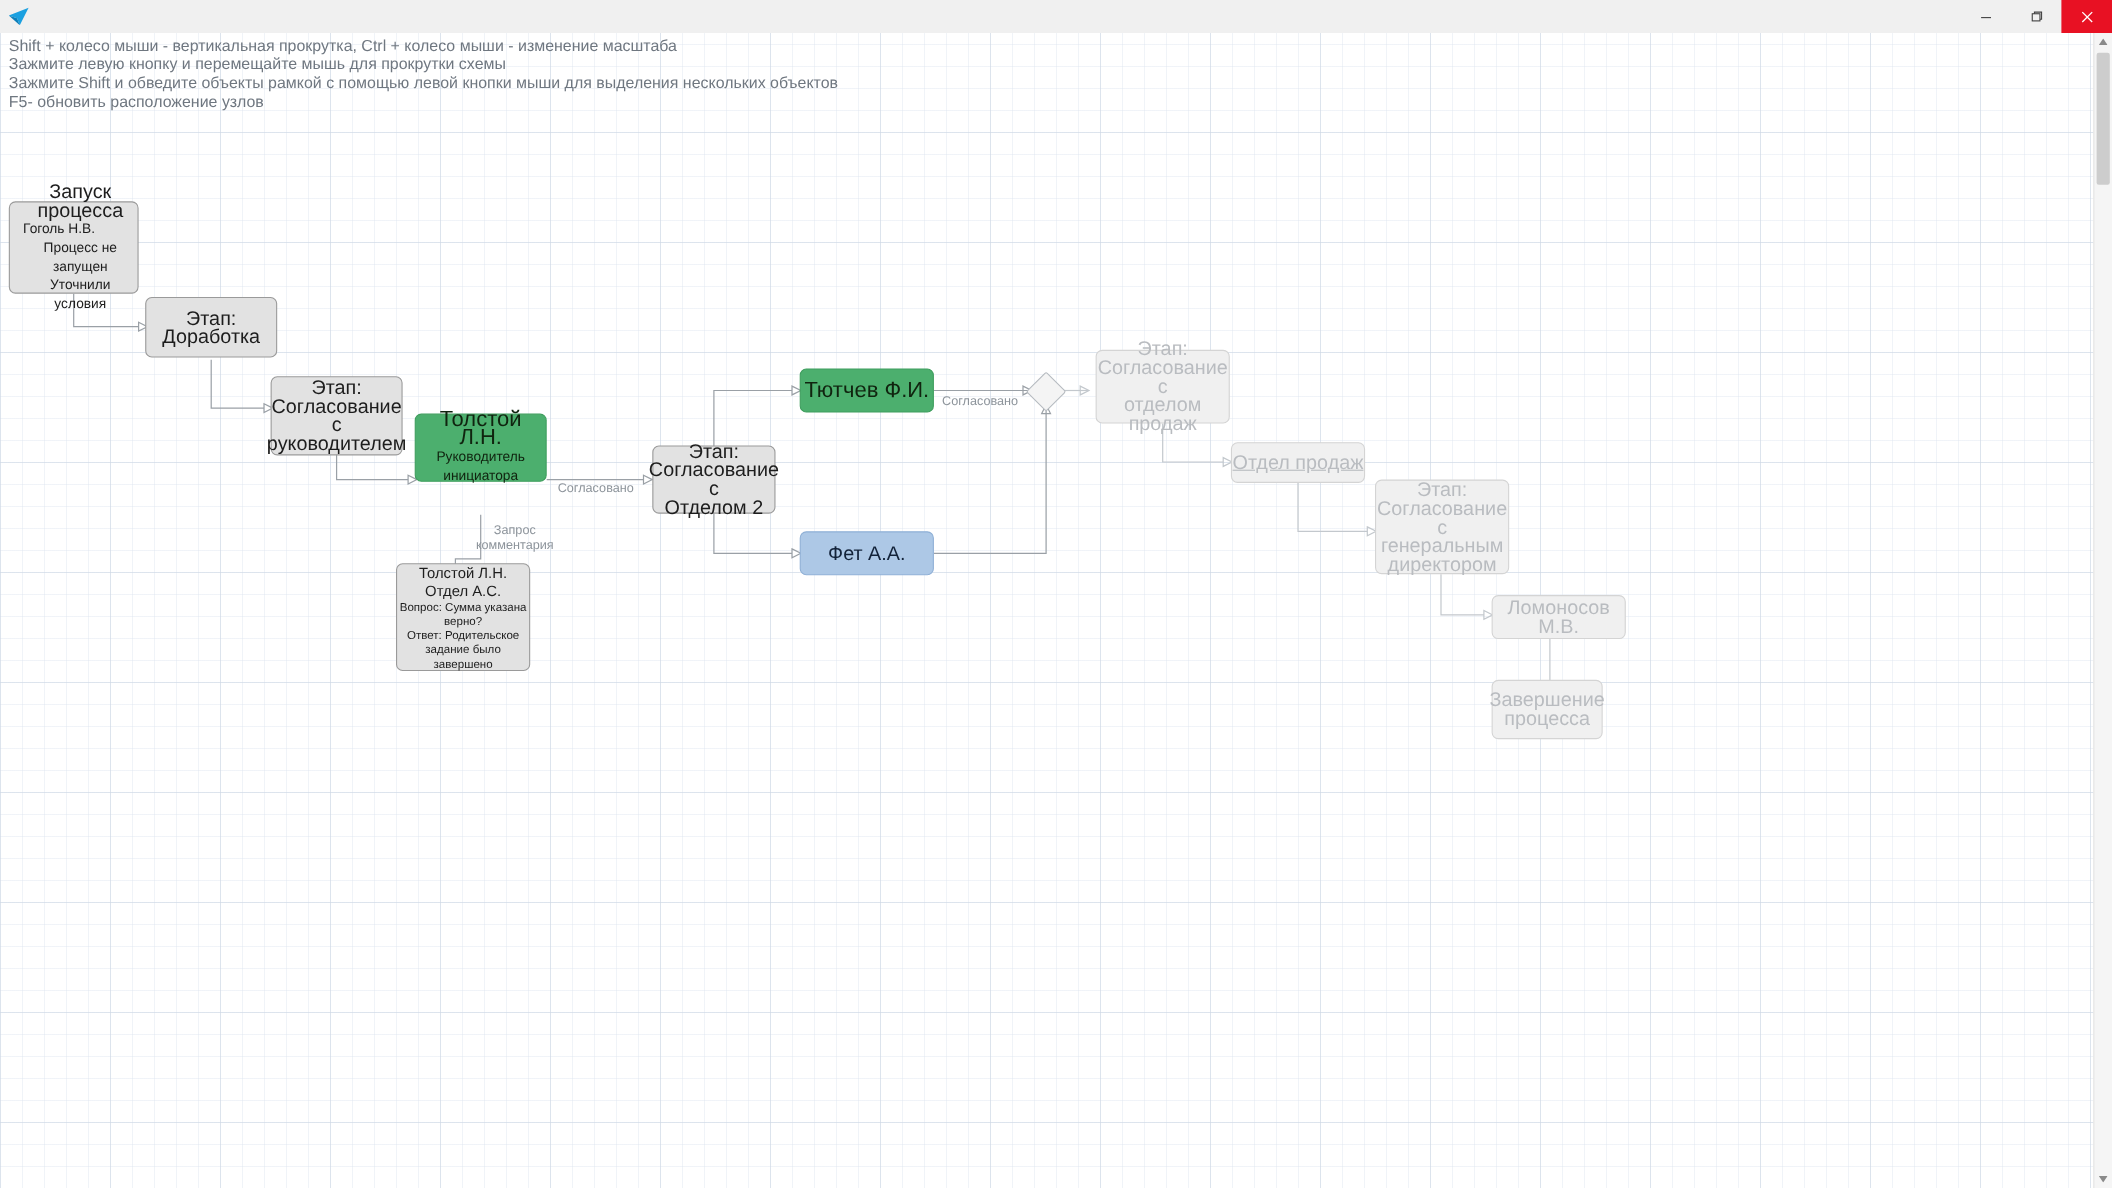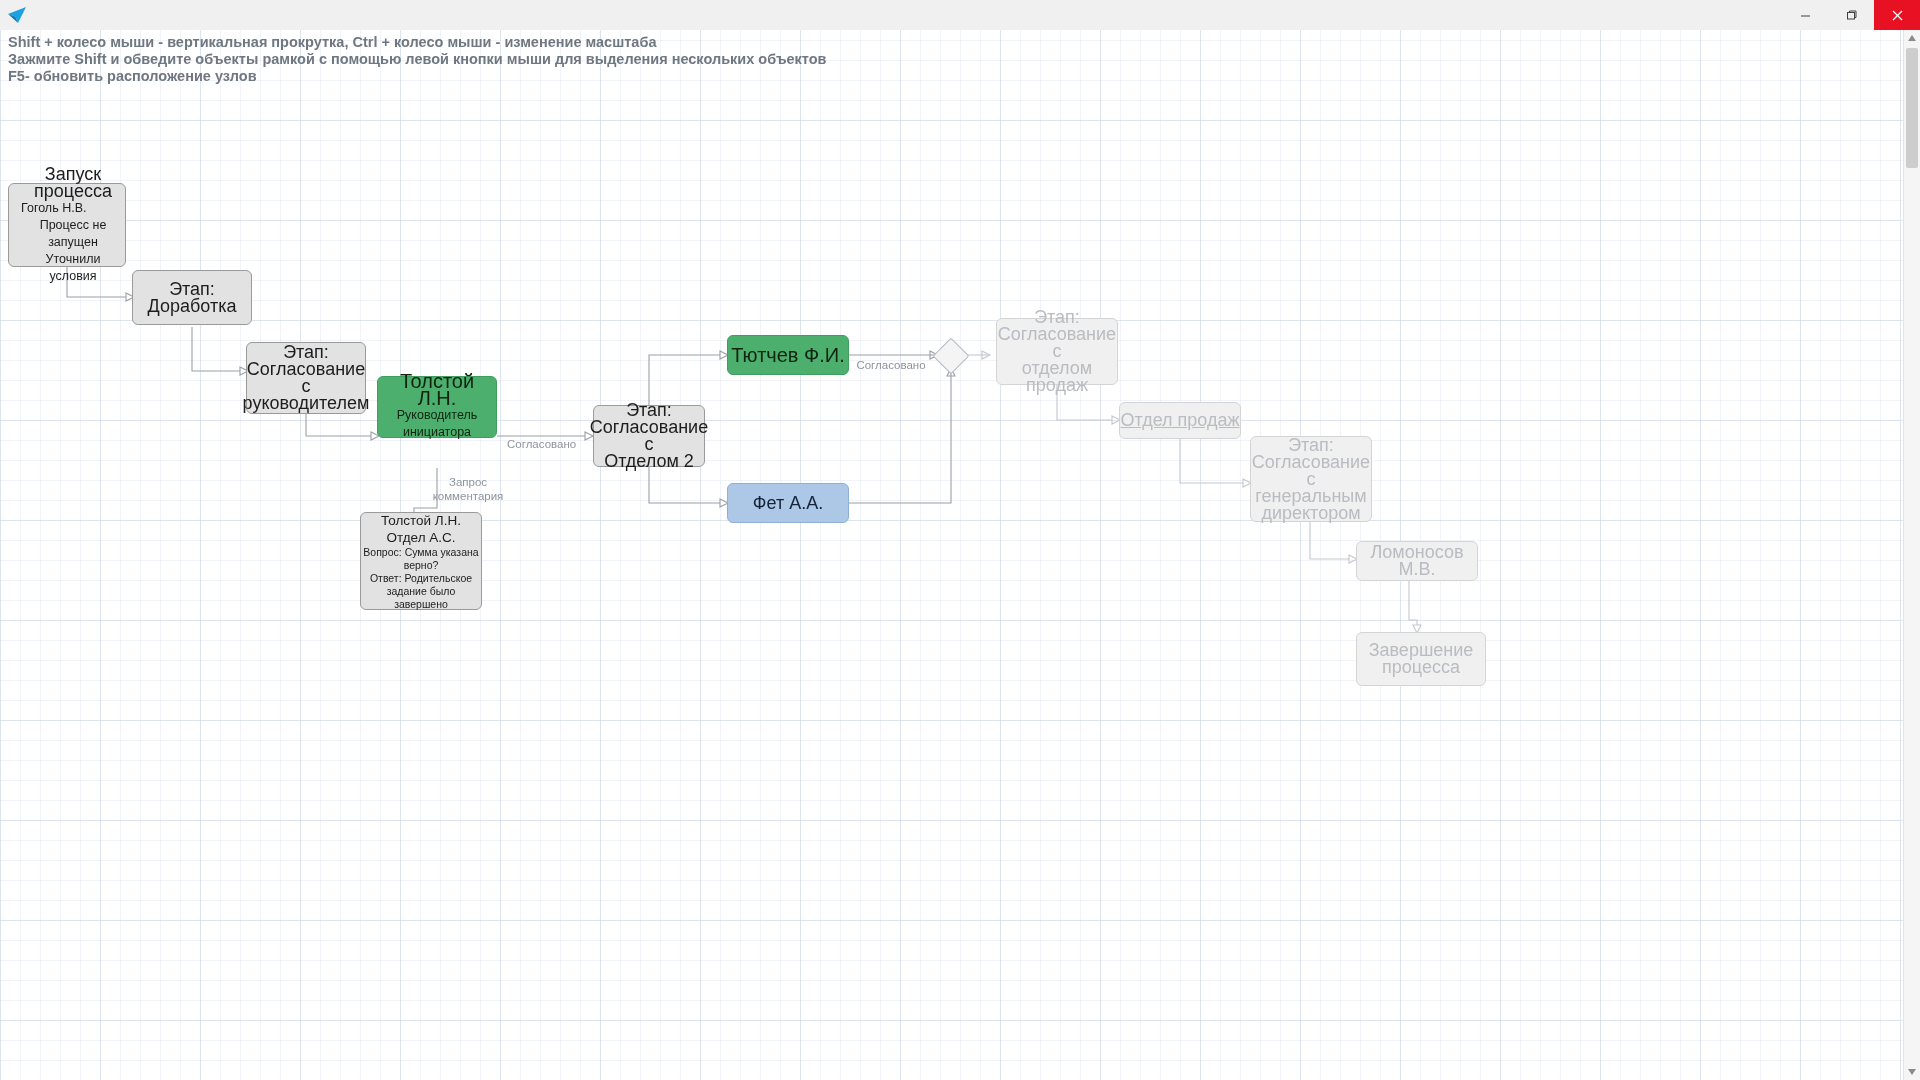--- a/index.html
+++ b/index.html
@@ -38,21 +38,21 @@
       linear-gradient(to bottom, rgba(222,230,240,0.45) 1px, transparent 1px);
     background-size:100px 100px,100px 100px,20px 20px,20px 20px;
     background-position:0 -10px,0 -10px,0 -10px,0 -10px;
     overflow:hidden;
   }
 
   
   .help{
     position:absolute;left:8px;top:4px;
     color:#6f7780;font-size:14.5px;line-height:16.6px;
-    white-space:nowrap;user-select:none;font-weight:bold;
+    white-space:nowrap;user-select:none;
   }
   .help div{margin-bottom:0.5px;}
 
   
   .edges{position:absolute;left:0;top:0;width:1904px;height:1050px;pointer-events:none;}
   .edges path{fill:none;stroke:#9aa0a6;stroke-width:1.1;}
   .edges path.dim{stroke:#c3c8cd;}
   .edges polygon{fill:none;stroke:#9aa0a6;stroke-width:1.1;}
   .edges polygon.dim{stroke:#c3c8cd;}
 
@@ -129,20 +129,21 @@
         <line x1="1" y1="1" x2="10" y2="10" stroke="#fff" stroke-width="1.2"></line>
         <line x1="10" y1="1" x2="1" y2="10" stroke="#fff" stroke-width="1.2"></line>
       </svg>
     </div>
   </div>
 
   <div class="canvas">
 
     <div class="help">
       <div>Shift + колесо мыши - вертикальная прокрутка, Ctrl + колесо мыши - изменение масштаба</div>
+      <div>Зажмите левую кнопку и перемещайте мышь для прокрутки схемы</div>
       <div>Зажмите Shift и обведите объекты рамкой с помощью левой кнопки мыши для выделения нескольких объектов</div>
       <div>F5- обновить расположение узлов</div>
     </div>
 
     <svg class="edges">
 
       <path d="M67 237 V 267 H 126"></path>
       <polygon points="126,263 134,267 126,271"></polygon>
 
       <path d="M192 297 V 341 H 240"></path>
@@ -248,21 +249,21 @@
       <div class="t-main">Этап:</div>
       <div class="t-main">Согласование с</div>
       <div class="t-main">генеральным</div>
       <div class="t-main">директором</div>
     </div>
 
     <div class="node dim" style="left:1356px;top:511px;width:122px;height:40px;">
       <div class="t-main">Ломоносов М.В.</div>
     </div>
 
-    <div class="node dim" style="left:1356px;top:602px;width:130px;height:54px;">
+    <div class="node dim" style="left:1356px;top:588px;width:101px;height:54px;">
       <div class="t-main">Завершение</div>
       <div class="t-main">процесса</div>
     </div>
 
     <div class="edge-label" style="left:507px;top:408px;width:66px;">Согласовано</div>
     <div class="edge-label" style="left:432px;top:446px;width:72px;">Запрос
 комментария</div>
     <div class="edge-label" style="left:856px;top:329px;width:70px;">Согласовано</div>
 
   </div>

